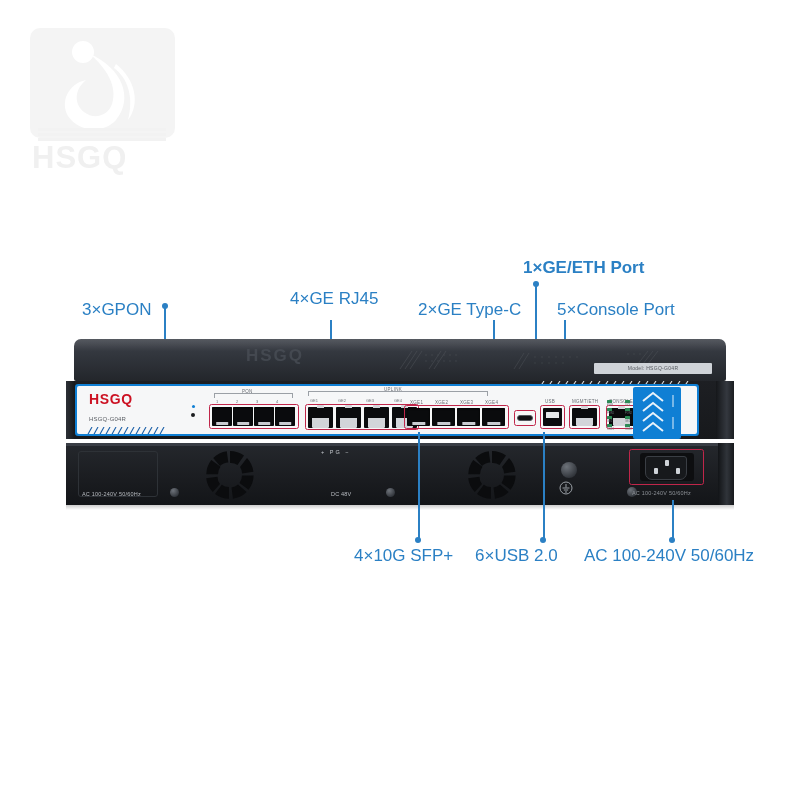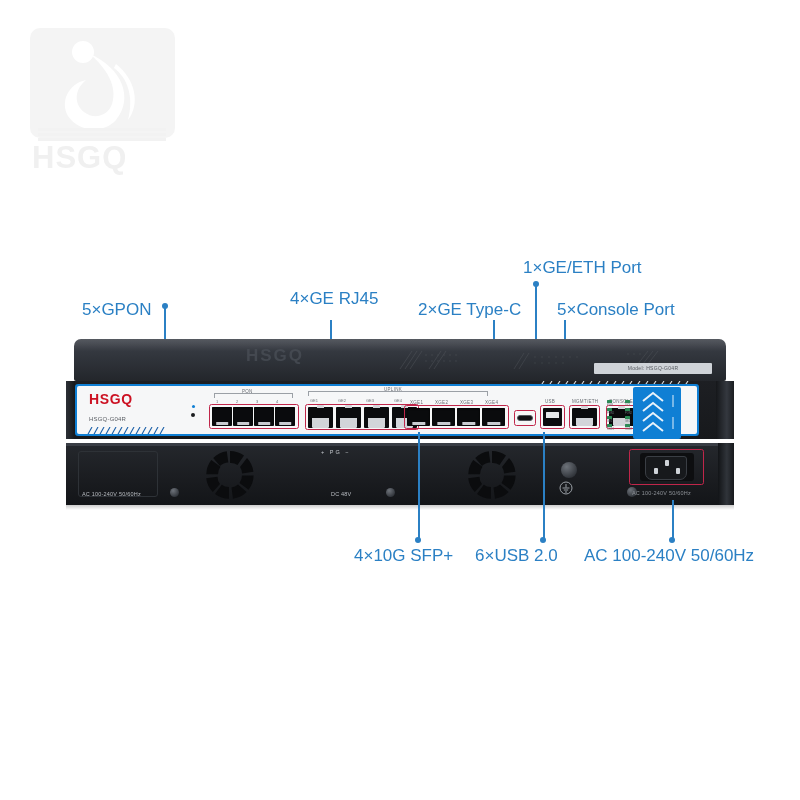--- a/index.html
+++ b/index.html
@@ -108,34 +108,34 @@
       <path d="M86 36 C106 52 110 76 98 92 C104 70 98 50 84 40 Z" fill="#ffffff"></path>
     </svg>
     <div class="wm-lines">
       <div></div>
         <div></div>
         <div></div>
     </div>
     <div class="wm-text">HSGQ</div>
   </div>
 
-  <div class="anno" style="left:82px;top:300px;">5×GPON</div>
+  <div class="anno" style="left:82px;top:300px;">3×GPON</div>
   <div class="dot" style="left:162px;top:303px;"></div>
   <div class="lead lead-v" style="left:164px;top:306px;height:102px;"></div>
   <div class="lead lead-h" style="left:164px;top:408px;width:26px;"></div>
 
   <div class="anno" style="left:290px;top:289px;">4×GE RJ45</div>
   <div class="lead lead-v" style="left:330px;top:320px;height:70px;"></div>
   <div class="dot" style="left:327px;top:387px;"></div>
 
   <div class="anno" style="left:418px;top:300px;">2×GE Type-C</div>
   <div class="lead lead-v" style="left:493px;top:320px;height:84px;"></div>
   <div class="dot" style="left:490px;top:401px;"></div>
 
-  <div class="anno" style="left:523px;top:258px;">1×GE/ETH Port</div>
+  <div class="anno" style="left:523px;top:258px;font-weight:bold;">1×GE/ETH Port</div>
   <div class="dot" style="left:533px;top:281px;"></div>
   <div class="lead lead-v" style="left:535px;top:285px;height:110px;"></div>
 
   <div class="anno" style="left:557px;top:300px;">5×Console Port</div>
   <div class="lead lead-v" style="left:564px;top:320px;height:76px;"></div>
   <div class="dot" style="left:561px;top:393px;"></div>
 
   <div class="dev-top">
     <div class="top-cover"></div>
     <div class="top-cover-shine"></div>

